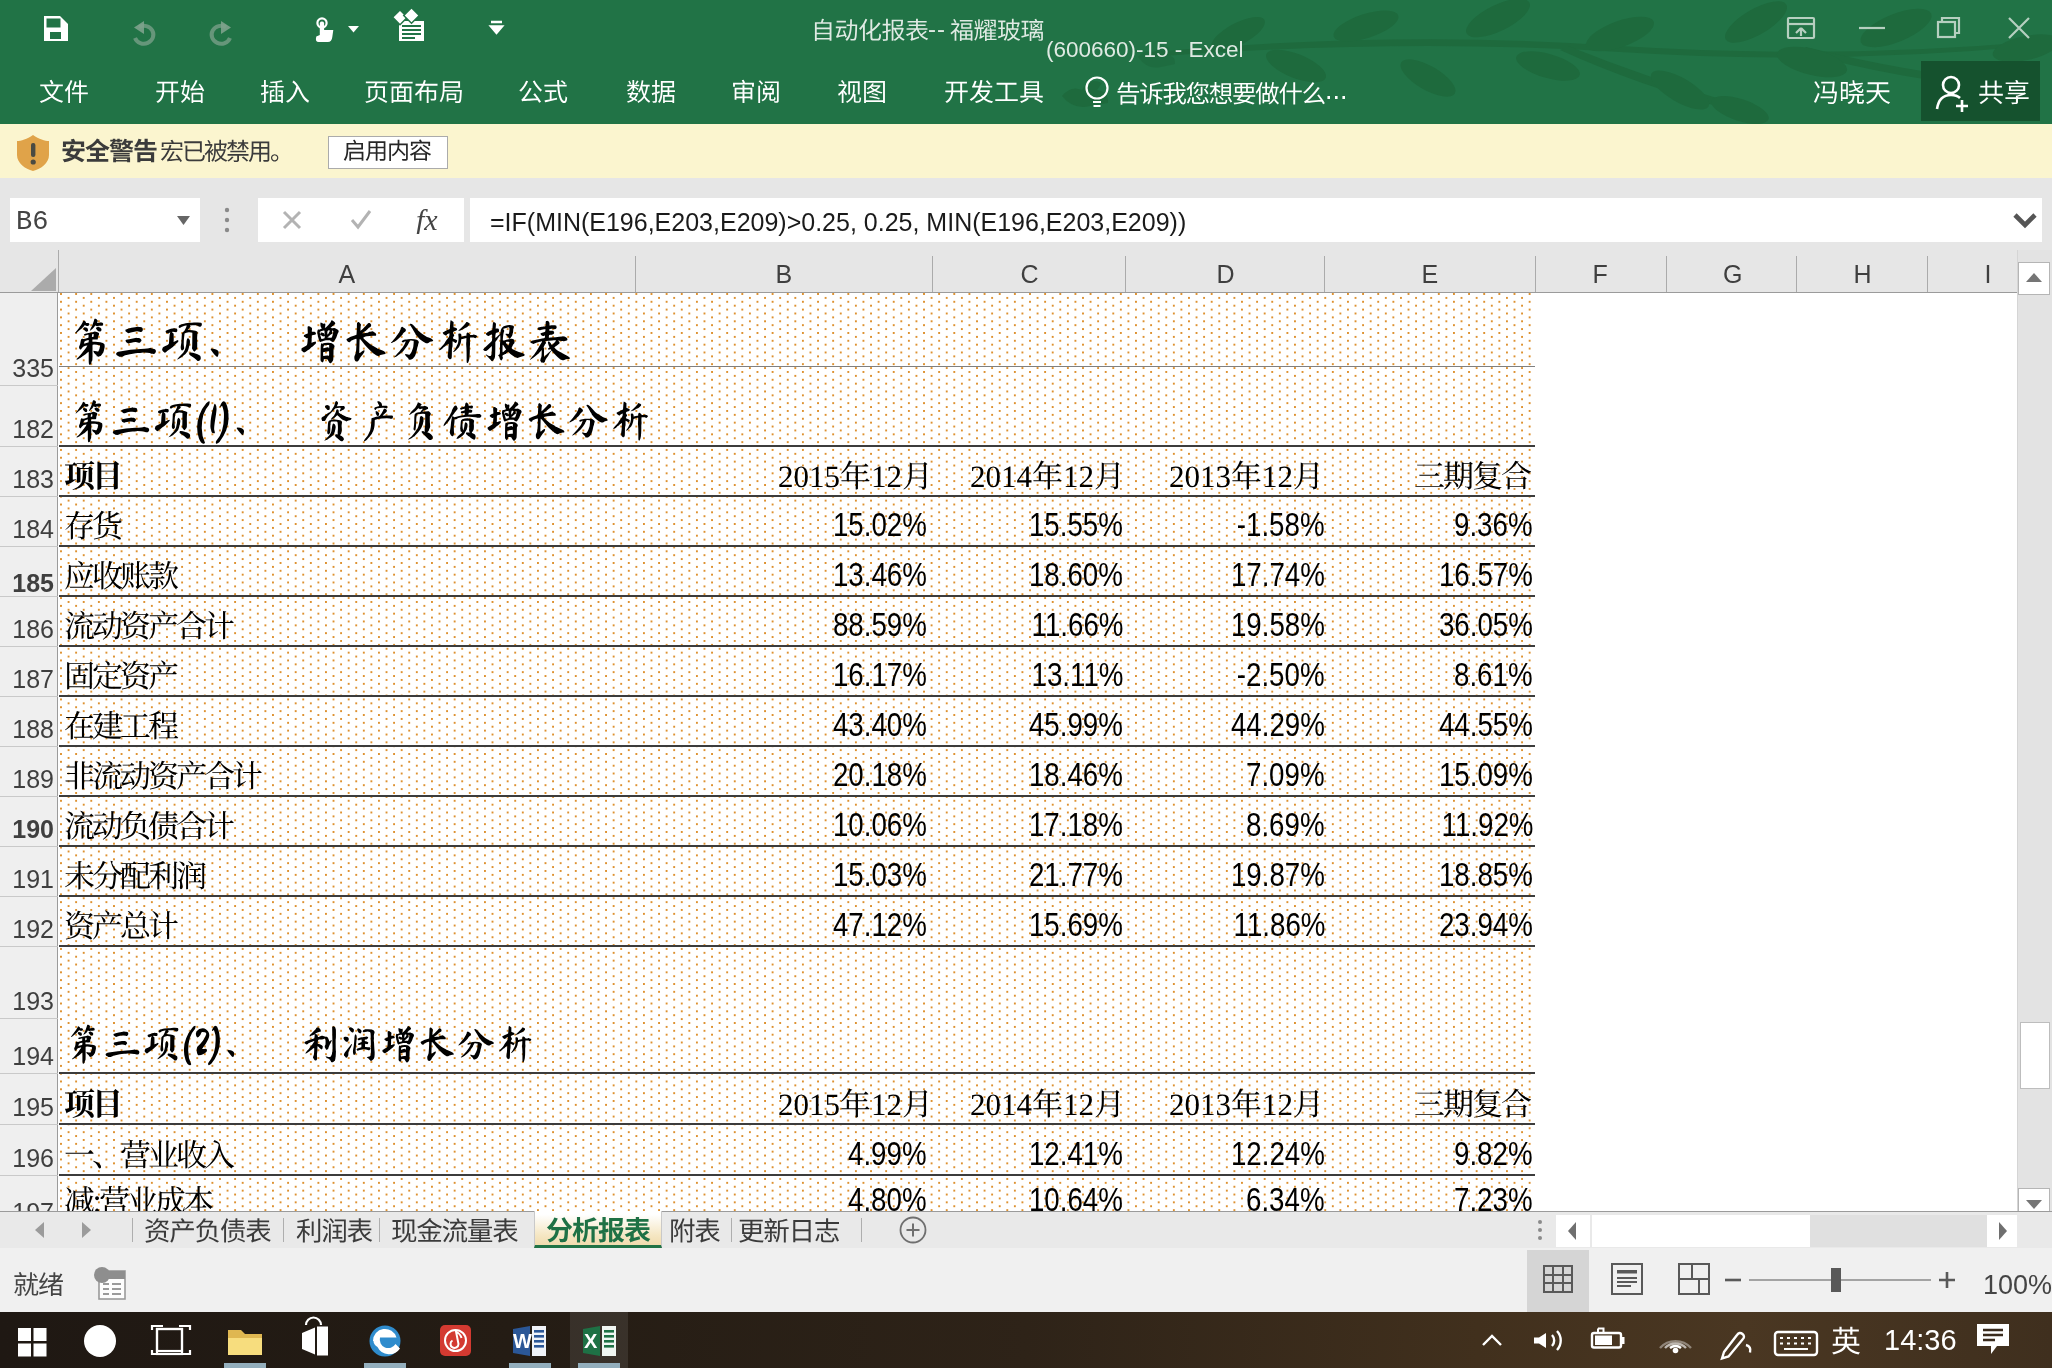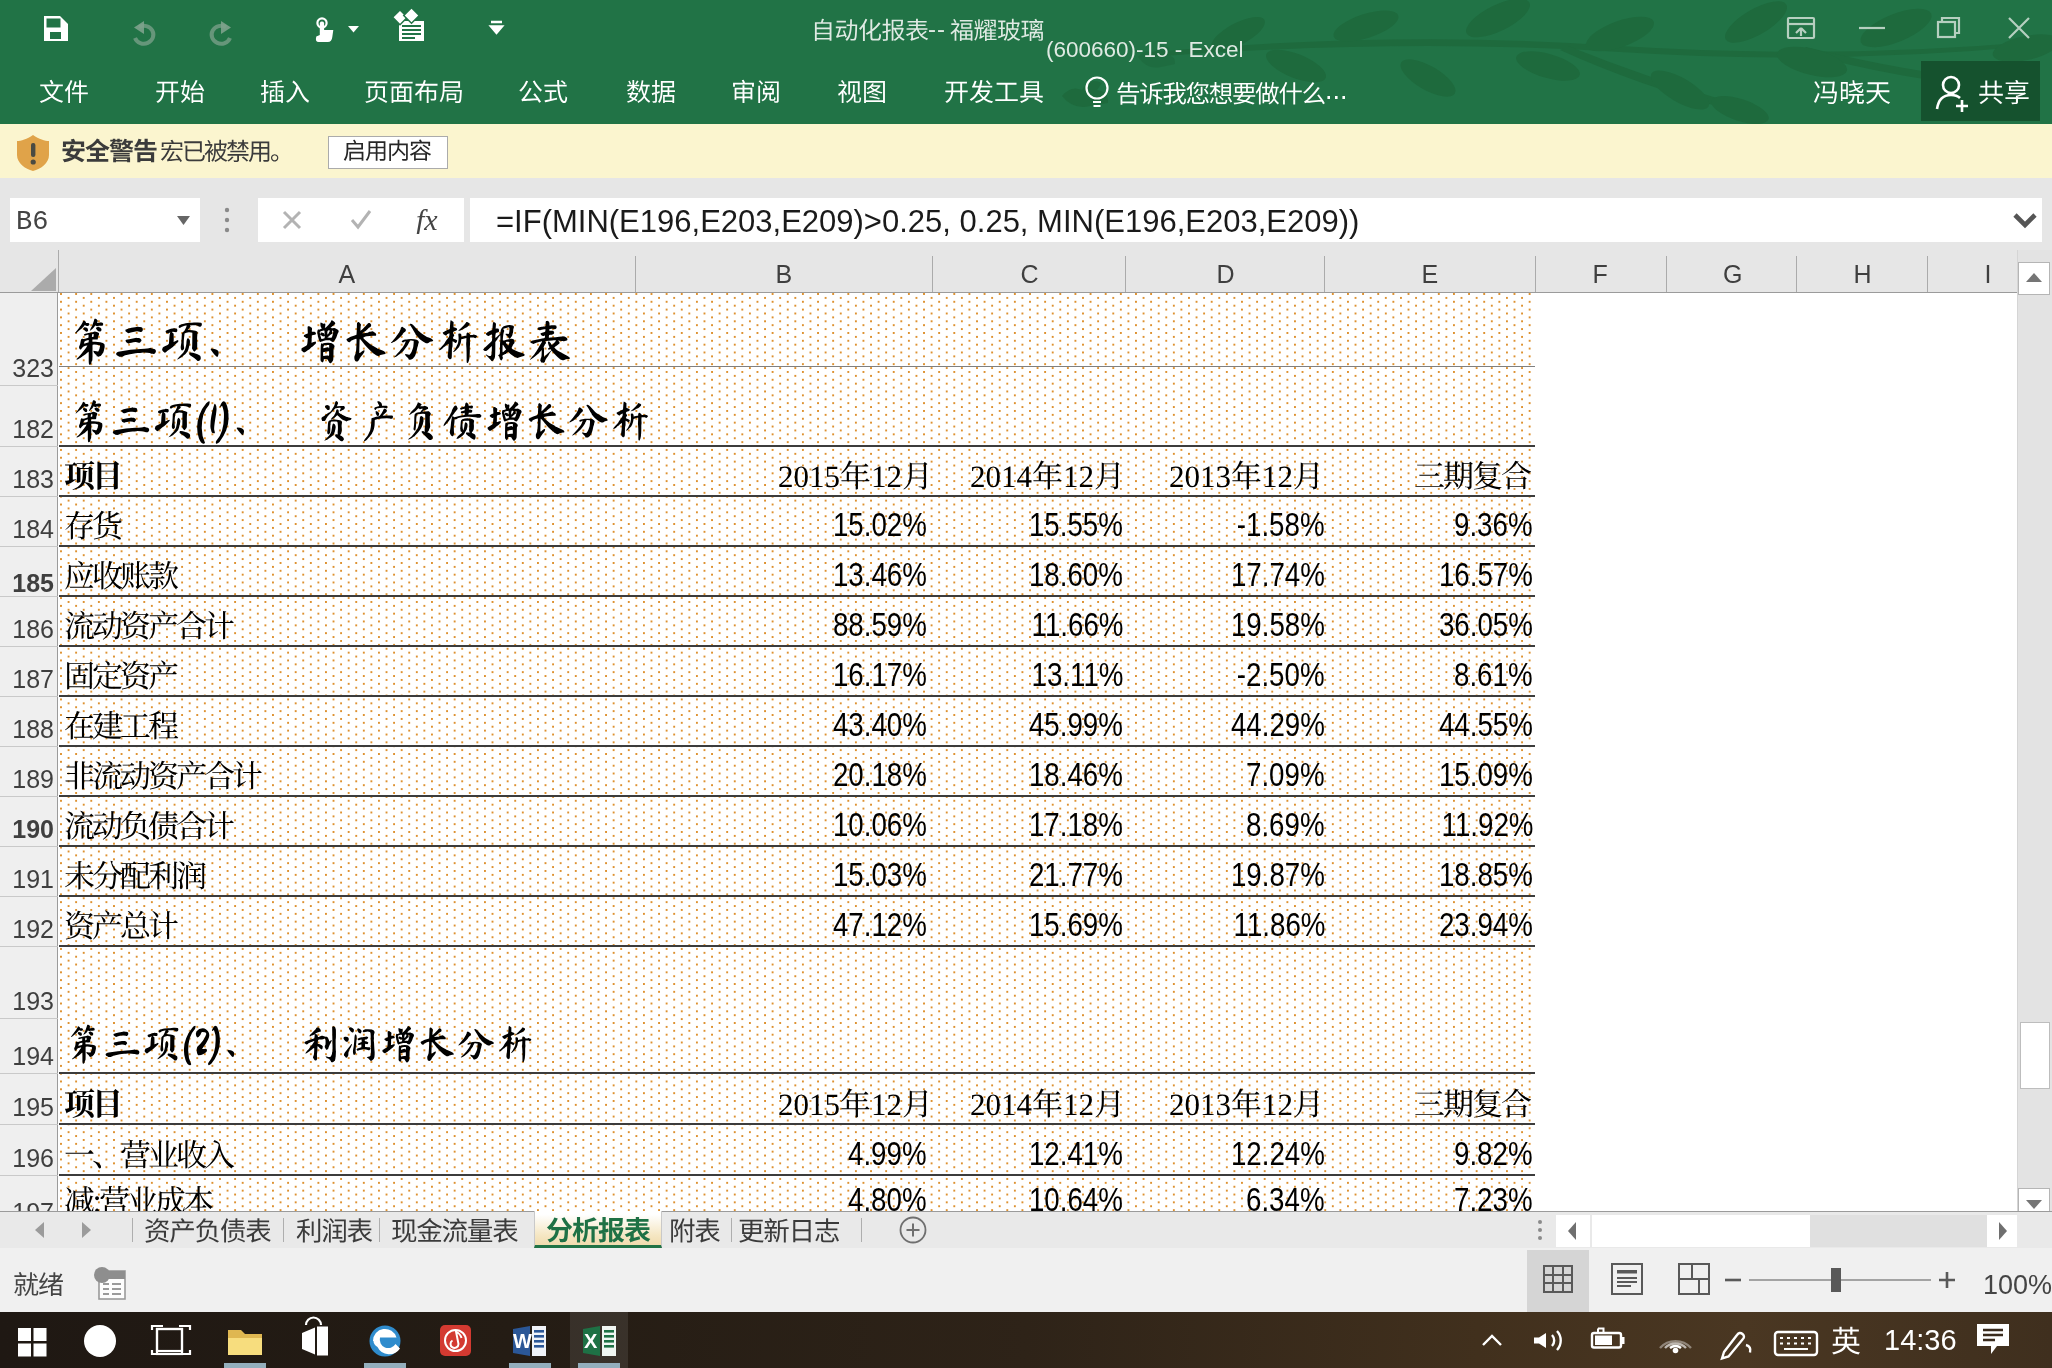--- a/index.html
+++ b/index.html
@@ -388,21 +388,21 @@
   </svg>
 <div class="abs" style="left:258px;top:198px;width:206px;height:44px;background:#fff"></div>
 <svg class="abs" style="left:280;top:208" width="170" height="26">
     <g stroke="#b3b3b3" stroke-width="3" fill="none">
       <path d="M4 4 l16 16 m0 -16 l-16 16"></path>
       <path d="M72 12 l6 7 l12 -16" stroke="#b3b3b3"></path>
     </g>
     <text x="136" y="22" font-family="Liberation Serif,serif" font-style="italic" font-size="30" fill="#444">fx</text>
   </svg>
 <div class="abs" style="left:470px;top:198px;width:1572px;height:44px;background:#fff"></div>
-<div class="lat" style="left:490px;top:205.5px;font-size:31px;line-height:32px;color:#1a1a1a;font-weight:400;font-family:'Liberation Sans',sans-serif;margin-left:6px;">=IF(MIN(E196,E203,E209)&gt;0.25,&nbsp;0.25,&nbsp;MIN(E196,E203,E209))</div>
+<div class="lat" style="left:490px;top:205.5px;font-size:25px;line-height:32px;color:#1a1a1a;font-weight:400;font-family:'Liberation Sans',sans-serif;">=IF(MIN(E196,E203,E209)&gt;0.25,&nbsp;0.25,&nbsp;MIN(E196,E203,E209))</div>
 <svg class="abs" style="left:2012;top:212" width="26" height="20">
     <path d="M3 3 l10 10 l10 -10" stroke="#555" stroke-width="4.6" fill="none"></path>
   </svg>
 <div class="abs" style="left:0;top:250px;width:2052px;height:42px;background:#e6e6e6;border-bottom:1px solid #9b9b9b"></div>
 <svg class="abs" style="left:30;top:267" width="27" height="25">
     <path d="M26 1 V24 H1 z" fill="#ababab"></path>
   </svg>
 <div class="lat" style="left:338.5px;top:259.0px;font-size:25px;line-height:31px;color:#3f3f3f;font-weight:400;font-family:'Liberation Sans',sans-serif;">A</div>
 <div class="lat" style="left:775.5px;top:259.0px;font-size:25px;line-height:31px;color:#3f3f3f;font-weight:400;font-family:'Liberation Sans',sans-serif;">B</div>
 <div class="abs" style="left:635px;top:256px;width:1px;height:36px;background:#ababab"></div>
@@ -418,21 +418,21 @@
 <div class="abs" style="left:1666px;top:256px;width:1px;height:36px;background:#ababab"></div>
 <div class="lat" style="left:1853.5px;top:259.0px;font-size:25px;line-height:31px;color:#3f3f3f;font-weight:400;font-family:'Liberation Sans',sans-serif;">H</div>
 <div class="abs" style="left:1796px;top:256px;width:1px;height:36px;background:#ababab"></div>
 <div class="lat" style="left:1984.5px;top:259.0px;font-size:25px;line-height:31px;color:#3f3f3f;font-weight:400;font-family:'Liberation Sans',sans-serif;">I</div>
 <div class="abs" style="left:1927px;top:256px;width:1px;height:36px;background:#ababab"></div>
 <div class="abs" style="left:58px;top:250px;width:1px;height:42px;background:#ababab"></div>
 <div class="abs" style="left:0;top:293px;width:2052px;height:918px;background:#fff;overflow:hidden;"></div>
 <div class="abs" style="left:59px;top:293px;width:1476px;height:918px;background-color:#fff;background-image:radial-gradient(circle,#dd9130 0,#dd9130 1.32px,rgba(0,0,0,0) 1.42px),radial-gradient(circle,#dd9130 0,#dd9130 1.32px,rgba(0,0,0,0) 1.42px);background-size:15.15px 7.8px;background-position:2px 1px,9.57px 4.9px"></div>
 <div class="abs" style="left:0;top:293px;width:58px;height:918px;background:#efefef;border-right:1px solid #9b9b9b;box-sizing:border-box"></div>
 <div class="abs" style="left:0;top:385px;width:58px;height:1px;background:#c9c9c9"></div>
-<div class="lat" style="right:1998px;top:353.0px;font-size:25px;line-height:31px;color:#3f3f3f;font-weight:400;font-family:'Liberation Sans',sans-serif;">323</div>
+<div class="lat" style="right:1998px;top:353.0px;font-size:25px;line-height:31px;color:#3f3f3f;font-weight:400;font-family:'Liberation Sans',sans-serif;">335</div>
 <div class="abs" style="left:0;top:446px;width:58px;height:1px;background:#c9c9c9"></div>
 <div class="lat" style="right:1998px;top:414.0px;font-size:25px;line-height:31px;color:#3f3f3f;font-weight:400;font-family:'Liberation Sans',sans-serif;">182</div>
 <div class="abs" style="left:0;top:496px;width:58px;height:1px;background:#c9c9c9"></div>
 <div class="lat" style="right:1998px;top:464.0px;font-size:25px;line-height:31px;color:#3f3f3f;font-weight:400;font-family:'Liberation Sans',sans-serif;">183</div>
 <div class="abs" style="left:0;top:546px;width:58px;height:1px;background:#c9c9c9"></div>
 <div class="lat" style="right:1998px;top:514.0px;font-size:25px;line-height:31px;color:#3f3f3f;font-weight:400;font-family:'Liberation Sans',sans-serif;">184</div>
 <div class="abs" style="left:0;top:596px;width:58px;height:1px;background:#c9c9c9"></div>
 <div class="lat" style="right:1998px;top:568px;font-size:25px;line-height:31px;color:#3f3f3f;font-weight:700;font-family:'Liberation Sans',sans-serif;">185</div>
 <div class="abs" style="left:0;top:646px;width:58px;height:1px;background:#c9c9c9"></div>
 <div class="lat" style="right:1998px;top:614.0px;font-size:25px;line-height:31px;color:#3f3f3f;font-weight:400;font-family:'Liberation Sans',sans-serif;margin-left:14px;">186</div>

